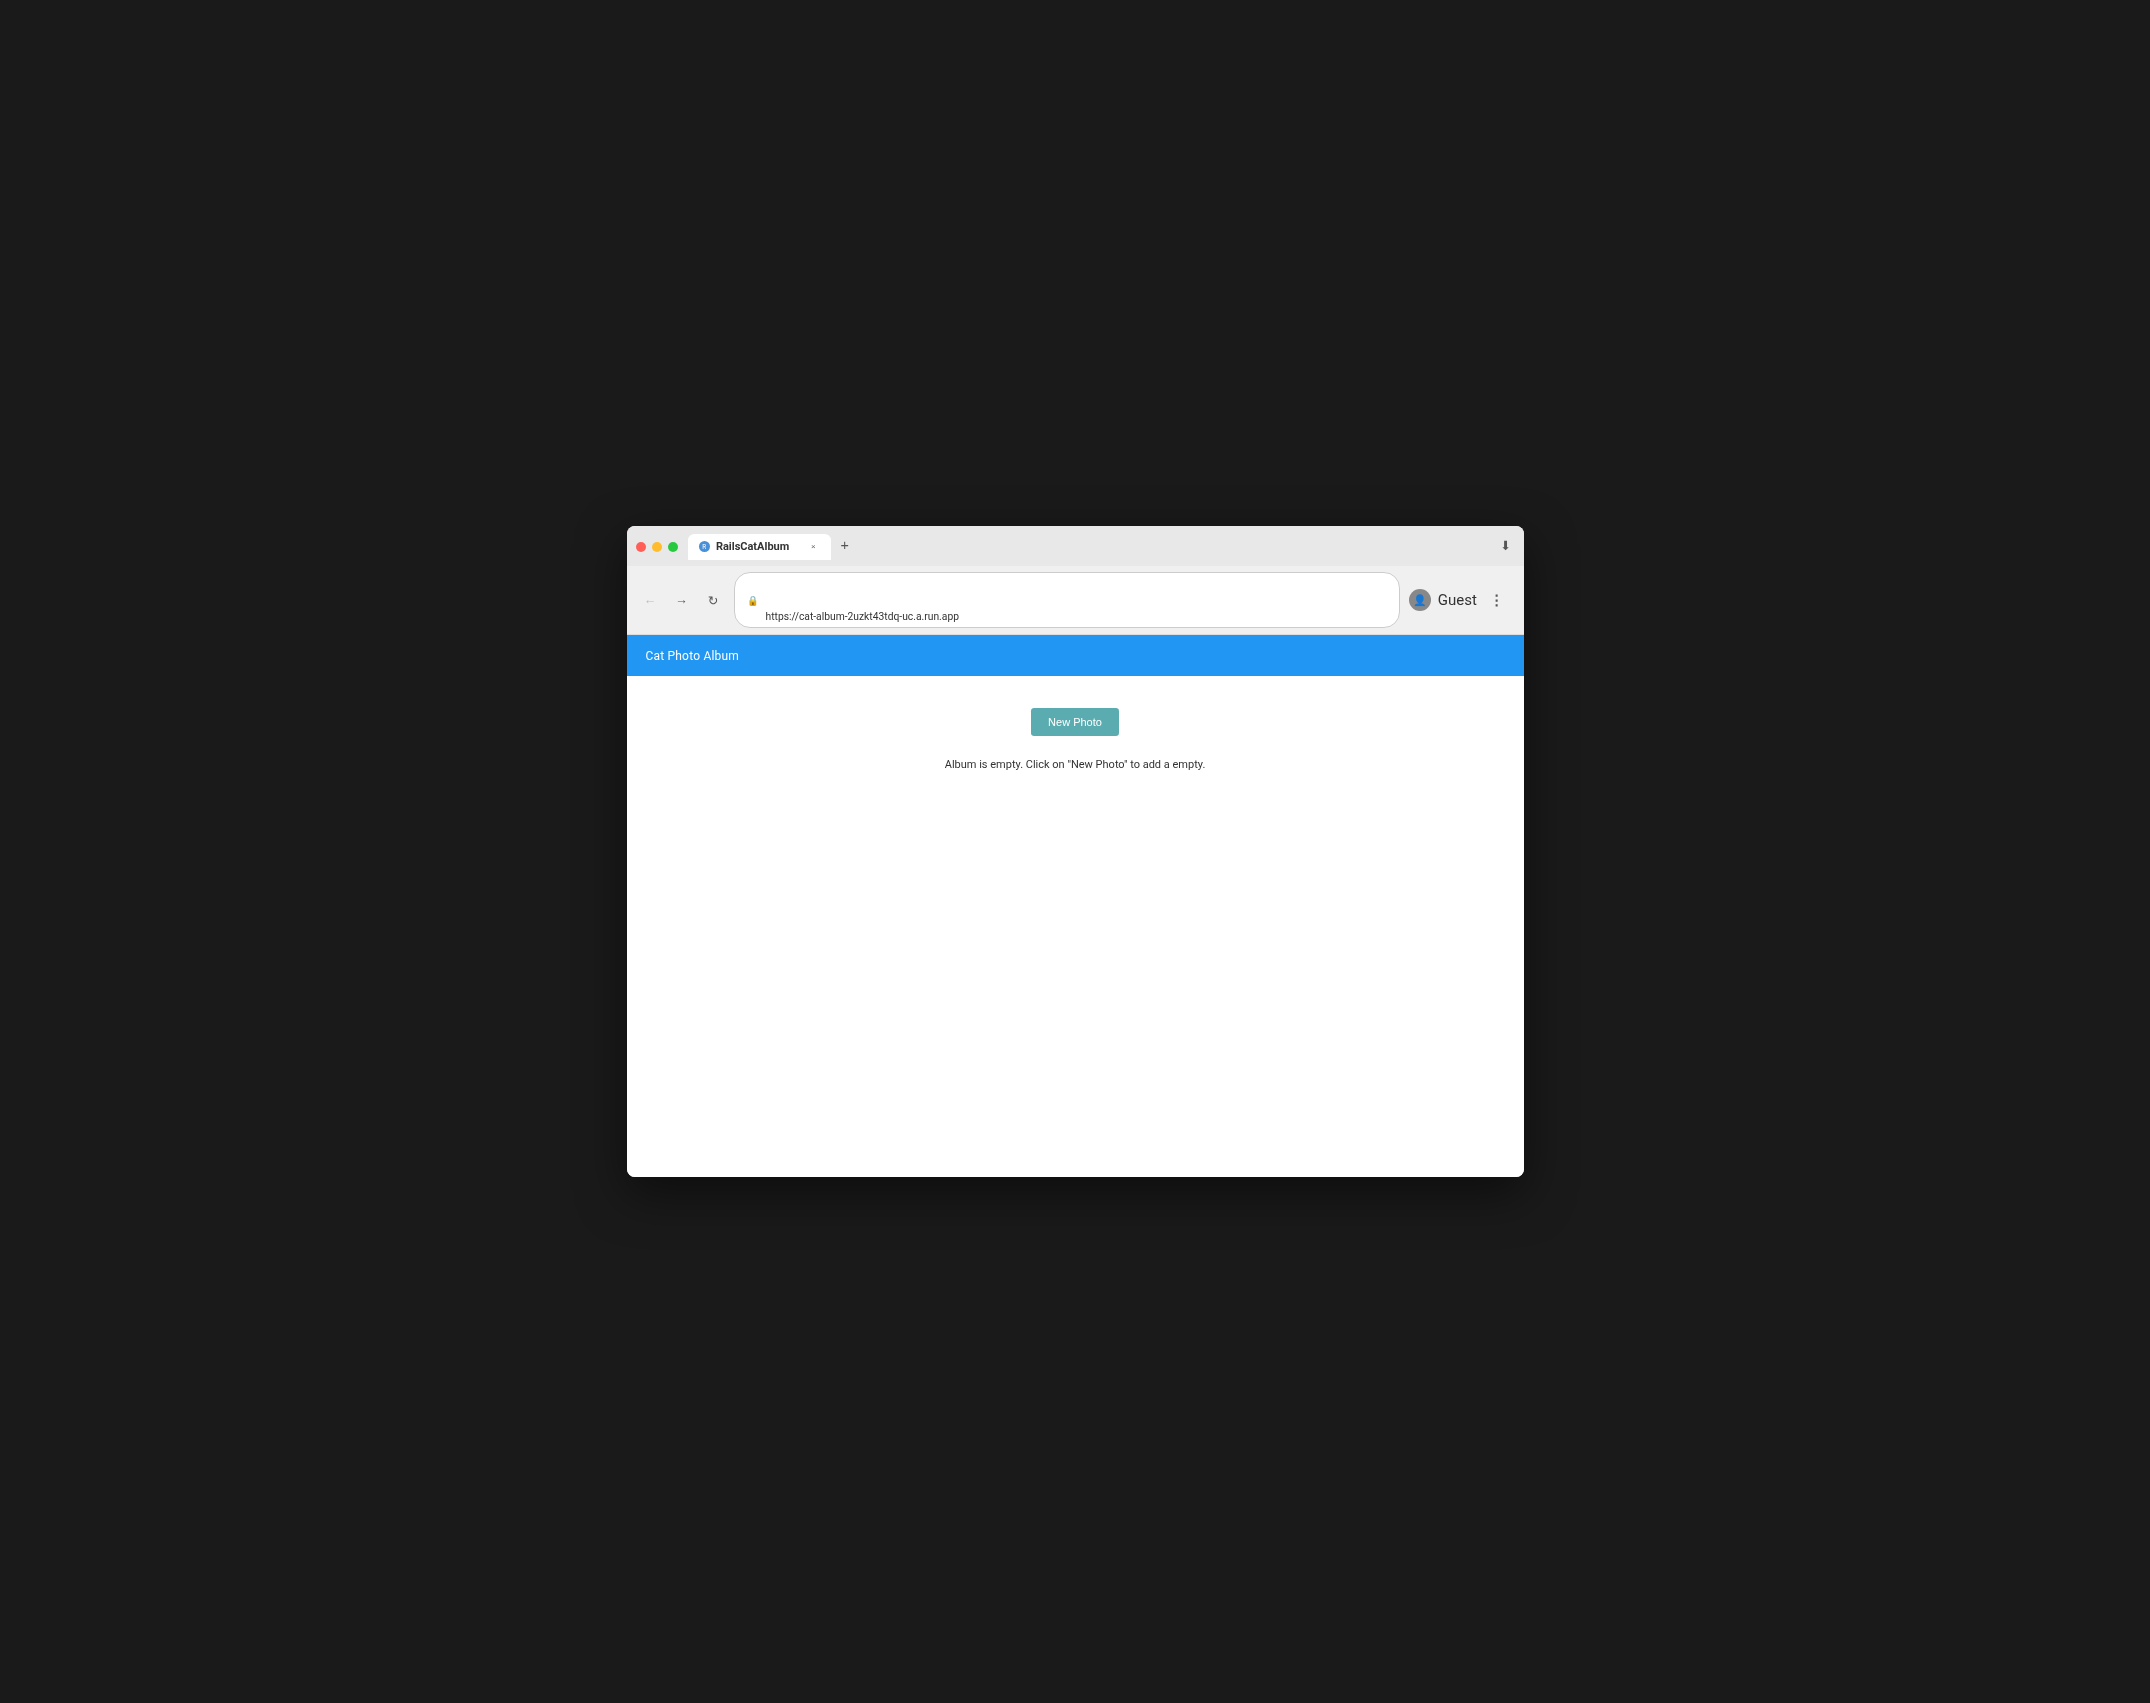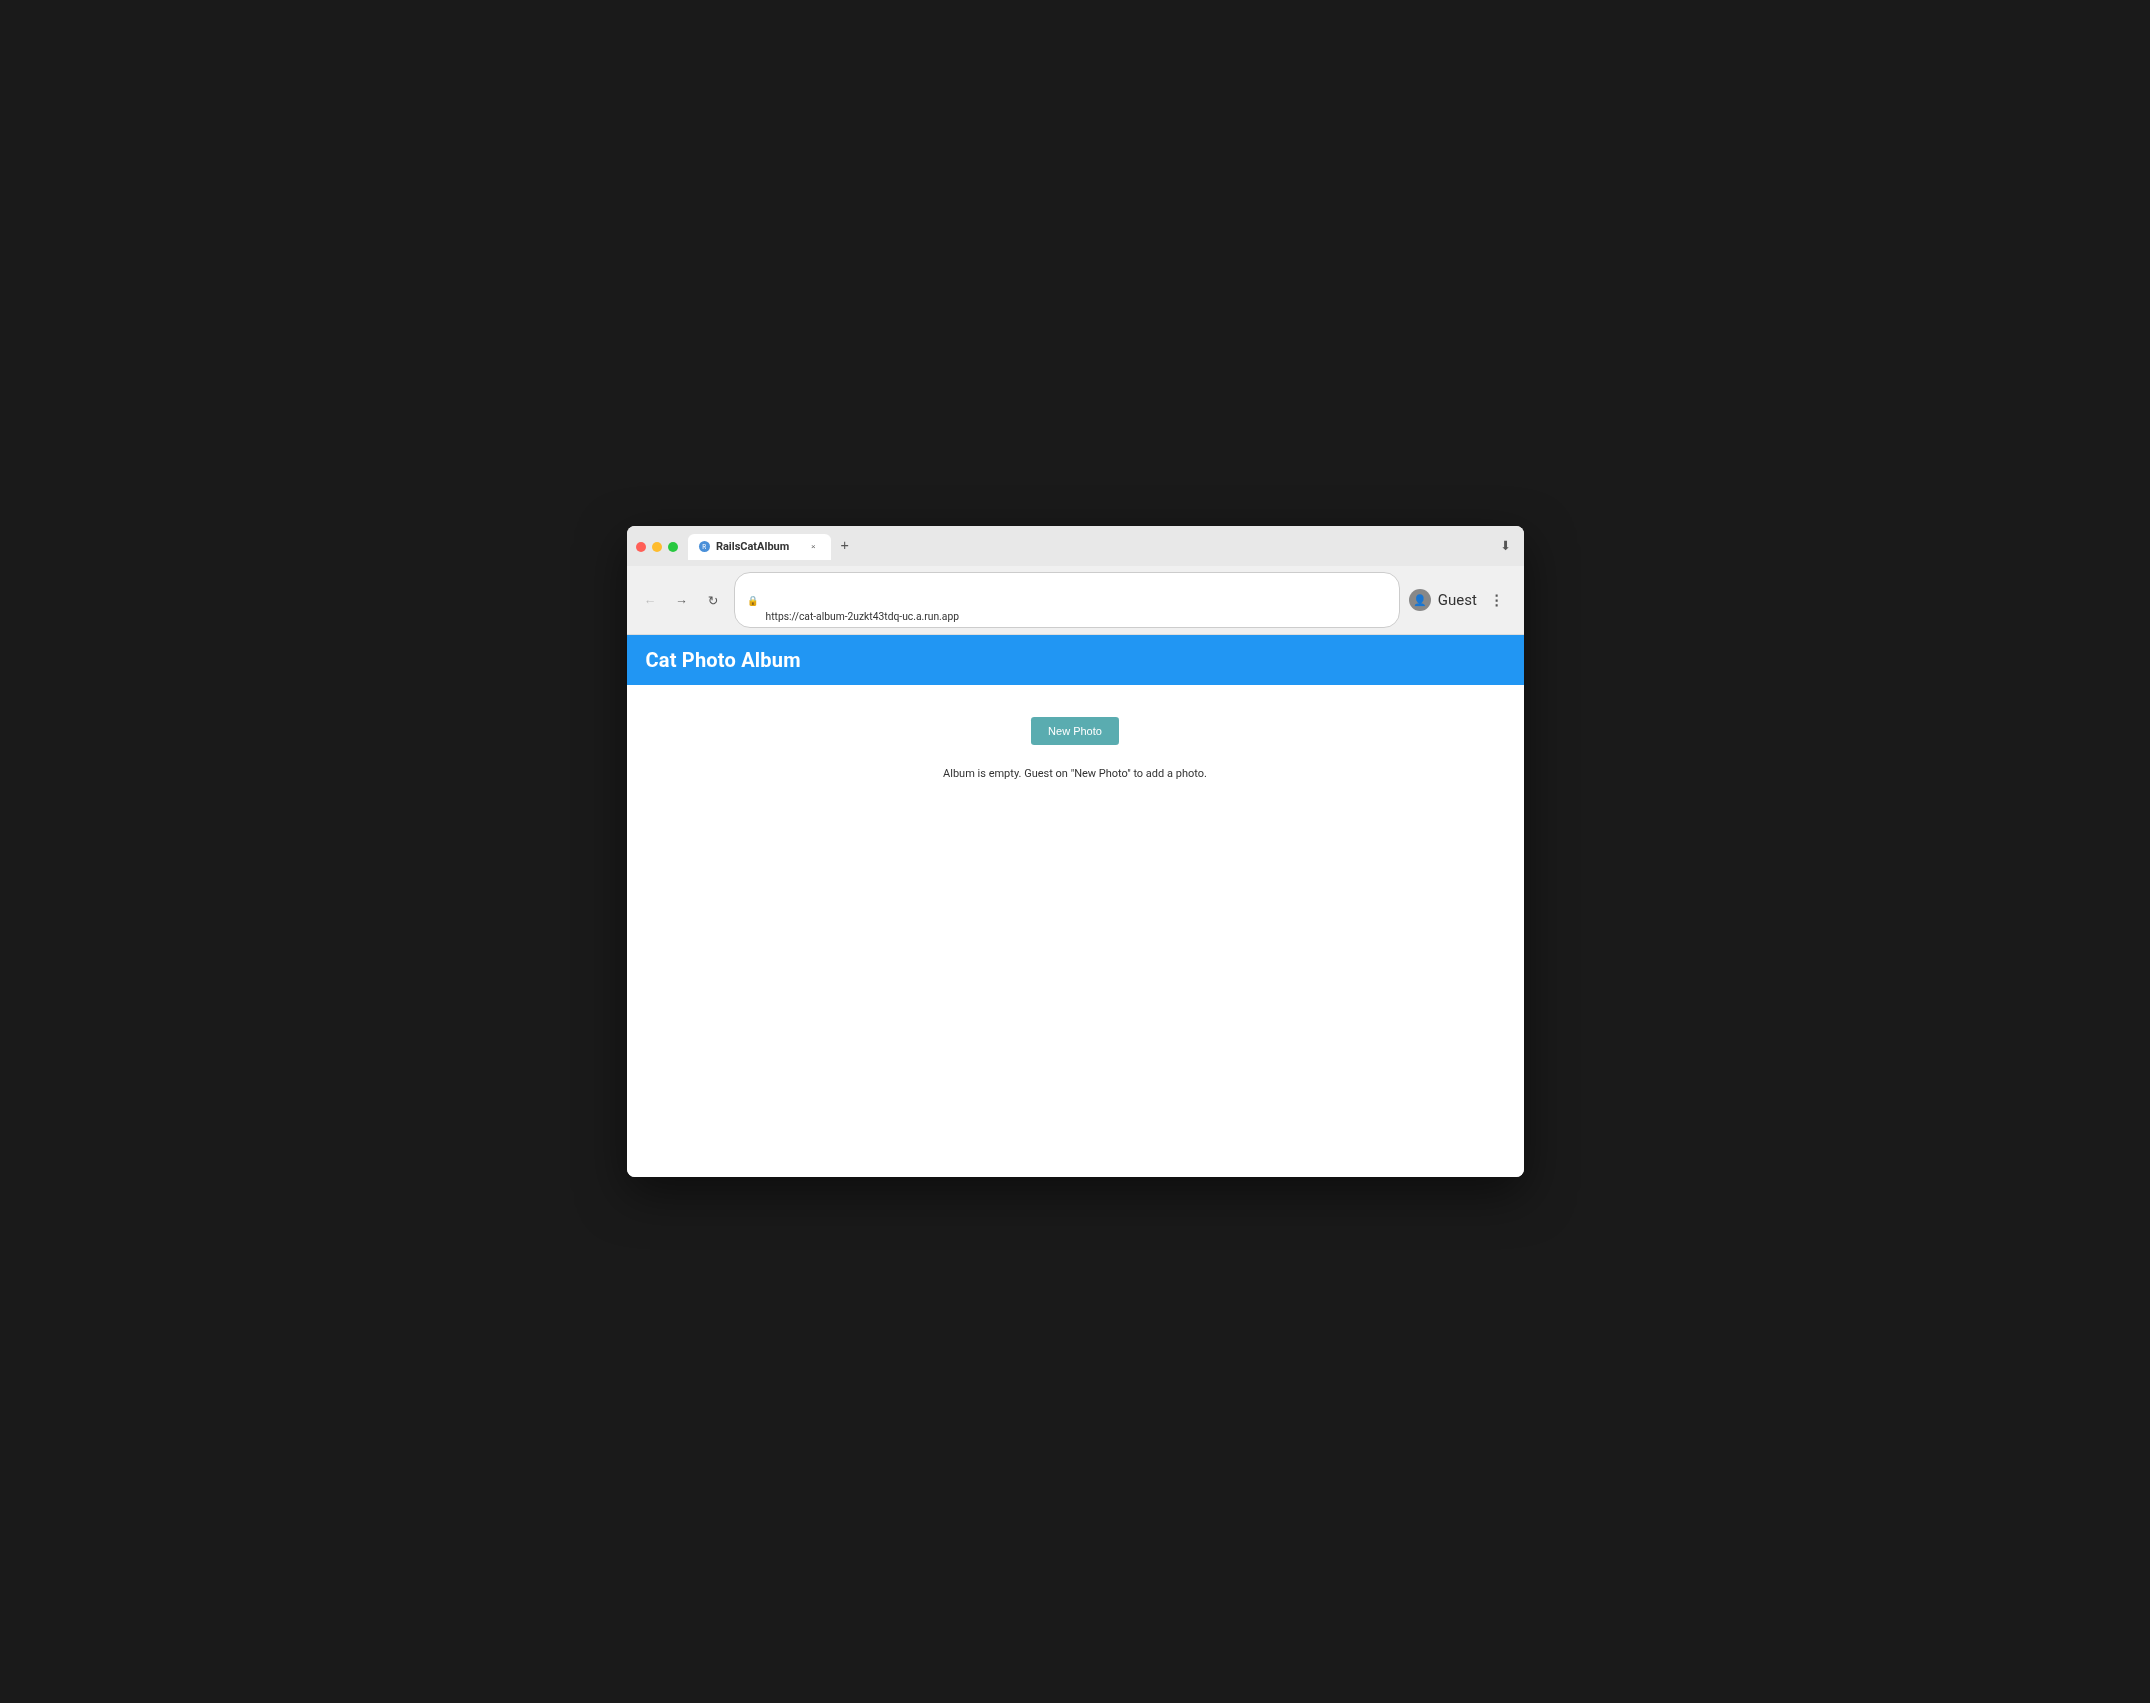--- a/index.html
+++ b/index.html
@@ -219,22 +219,22 @@
     }
 
     .app-header {
       background: #2196f3;
       padding: 12.7px 19px;
       flex-shrink: 0;
     }
 
     .app-title {
       color: white;
-      font-size: 20px;
-      font-weight: 700;
+      font-size: 12px;
+      font-weight: 400;
       letter-spacing: 0.2px;
     }
 
     .app-main {
       flex: 1;
       background: white;
       display: flex;
       flex-direction: column;
       align-items: center;
       padding-top: 32px;
@@ -310,18 +310,18 @@
       <button class="more-btn">⋮</button>
     </div>
   </div>
 
   <div class="app-content">
     <div class="app-header">
       <span class="app-title">Cat Photo Album</span>
     </div>
     <div class="app-main">
       <button class="new-photo-btn">New Photo</button>
-      <p class="empty-message">Album is empty. Guest on "New Photo" to add a photo.</p>
+      <p class="empty-message">Album is empty. Click on "New Photo" to add a empty.</p>
     </div>
   </div>
 
 </div>
 
 
 </body></html>

